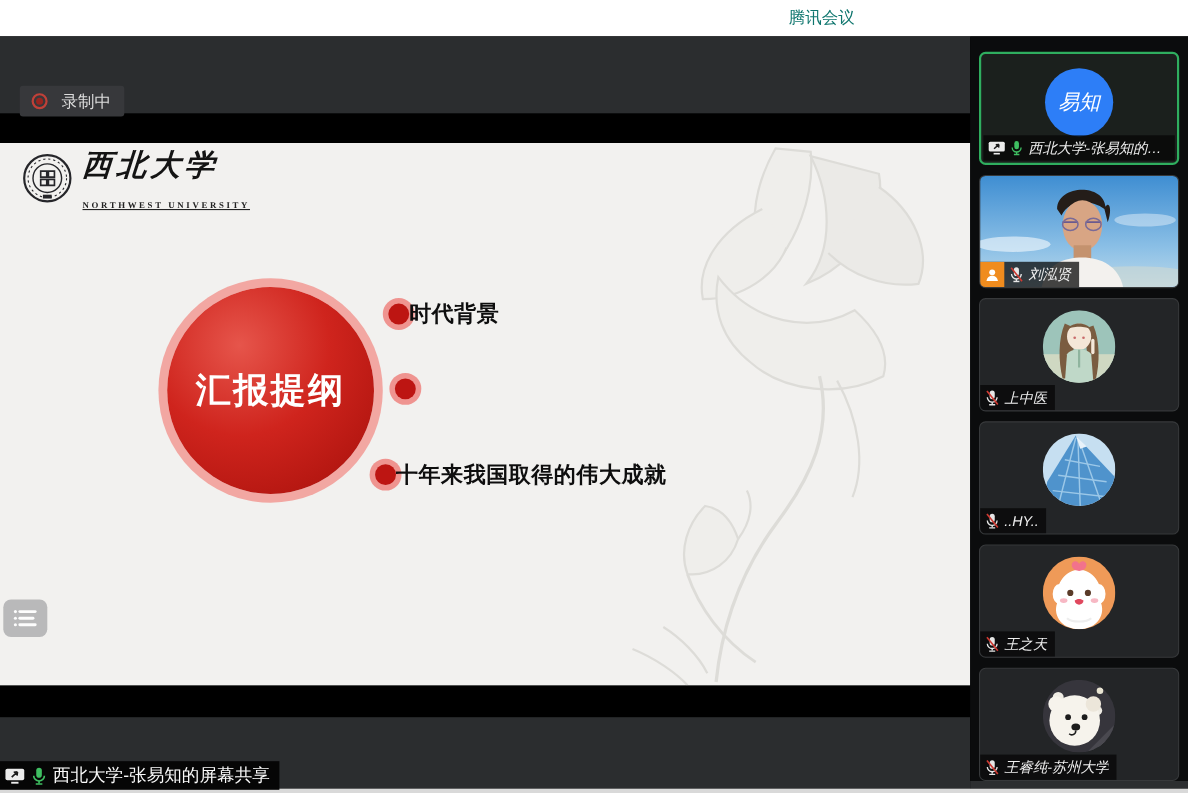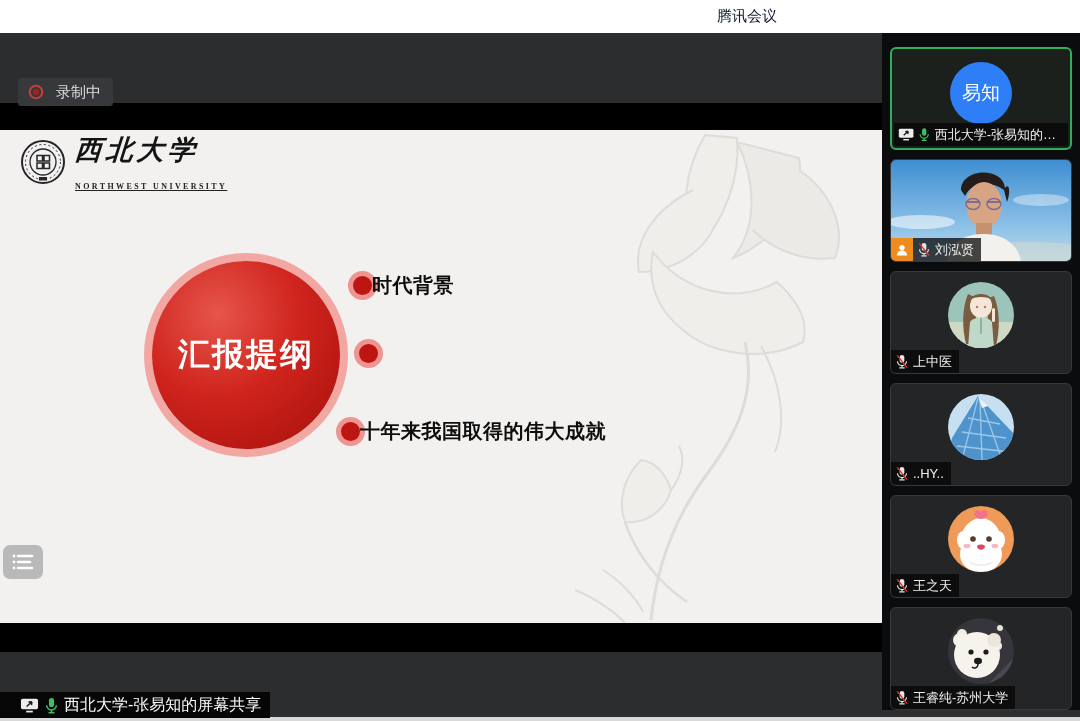--- a/index.html
+++ b/index.html
@@ -3,21 +3,21 @@
 <meta charset="utf-8">
 <style>
   * { margin:0; padding:0; box-sizing:border-box; }
   html,body { width:1080px; height:721px; background:#000; overflow:hidden;
               font-family:"Liberation Sans", sans-serif; }
   #screen { position:relative; width:1080px; height:721px; background:#000; overflow:hidden; }
 
   
   .titlebar { position:absolute; left:0; top:0; width:1080px; height:33px; background:#ffffff; }
   .titlebar .title { position:absolute; left:747px; top:7px; transform:translateX(-50%);
-                     font-size:15px; color:#0f172a; }
+                     font-size:15px; color:#0f766e; }
 
   
   .main { position:absolute; left:0; top:33px; width:882px; height:688px; background:#2b2d2f; }
   .band-black { position:absolute; left:0; width:882px; background:#000; }
   .band-top { top:70px; height:27px; }
   .band-bottom { top:590px; height:29px; }
 
   .recording-badge { position:absolute; left:18px; top:45px; height:28px; z-index:5;
                      display:flex; align-items:center; gap:12px; padding:0 12px 0 10px;
                      background:#37383b; border-radius:3px; }
@@ -48,29 +48,29 @@
   .dot { width:19px; height:19px; border-radius:50%; background:#bd1512; flex:0 0 auto;
          box-shadow:0 0 0 5px rgba(238,132,127,0.85); margin-left:5px; }
   .bullet span.txt { font-size:20px; font-weight:bold; color:#0e0e0e; letter-spacing:0.5px; }
 
   .annot { position:absolute; left:3px; top:415px; width:40px; height:34px;
            background:#b9b9ba; border-radius:7px; display:flex; align-items:center;
            justify-content:center; cursor:pointer; }
 
   
   .share-banner { position:absolute; left:0; top:659px; height:26px; z-index:6;
-                  display:flex; align-items:center; gap:5px; padding:0 9px 0 20px;
+                  display:flex; align-items:center; gap:5px; padding:0 9px 0 4px;
                   background:#060606; }
   .share-banner span { font-size:16px; color:#fafafa; }
 
   
   .sidebar { position:absolute; left:882px; top:33px; width:198px; height:688px; background:#0b0c0d; }
   .tile { position:relative; width:182px; height:103px; margin:9px 0 0 8px;
           border-radius:6px; overflow:hidden; background:#232527;
-          border:1px solid #37393b; }
+          border:1px solid #37393b;font-style:italic; }
   .tile.first { margin-top:14px; }
   .tile.active { border:2px solid #2fae5f; background:#1b201d; }
   .avatar-blue { position:absolute; left:50%; top:13px; transform:translateX(-50%);
                  width:62px; height:62px; border-radius:50%; background:#2d7ef7;
                  display:flex; align-items:center; justify-content:center; }
   .avatar-blue span { color:#fff; font-size:19px; }
   .avatar-img { position:absolute; left:50%; top:10px; transform:translateX(-50%); }
   .video-bg { position:absolute; inset:0; }
   .tile-label { position:absolute; left:0; bottom:0; height:23px; max-width:100%;
                 display:flex; align-items:center; gap:4px; padding:0 7px 0 4px;

